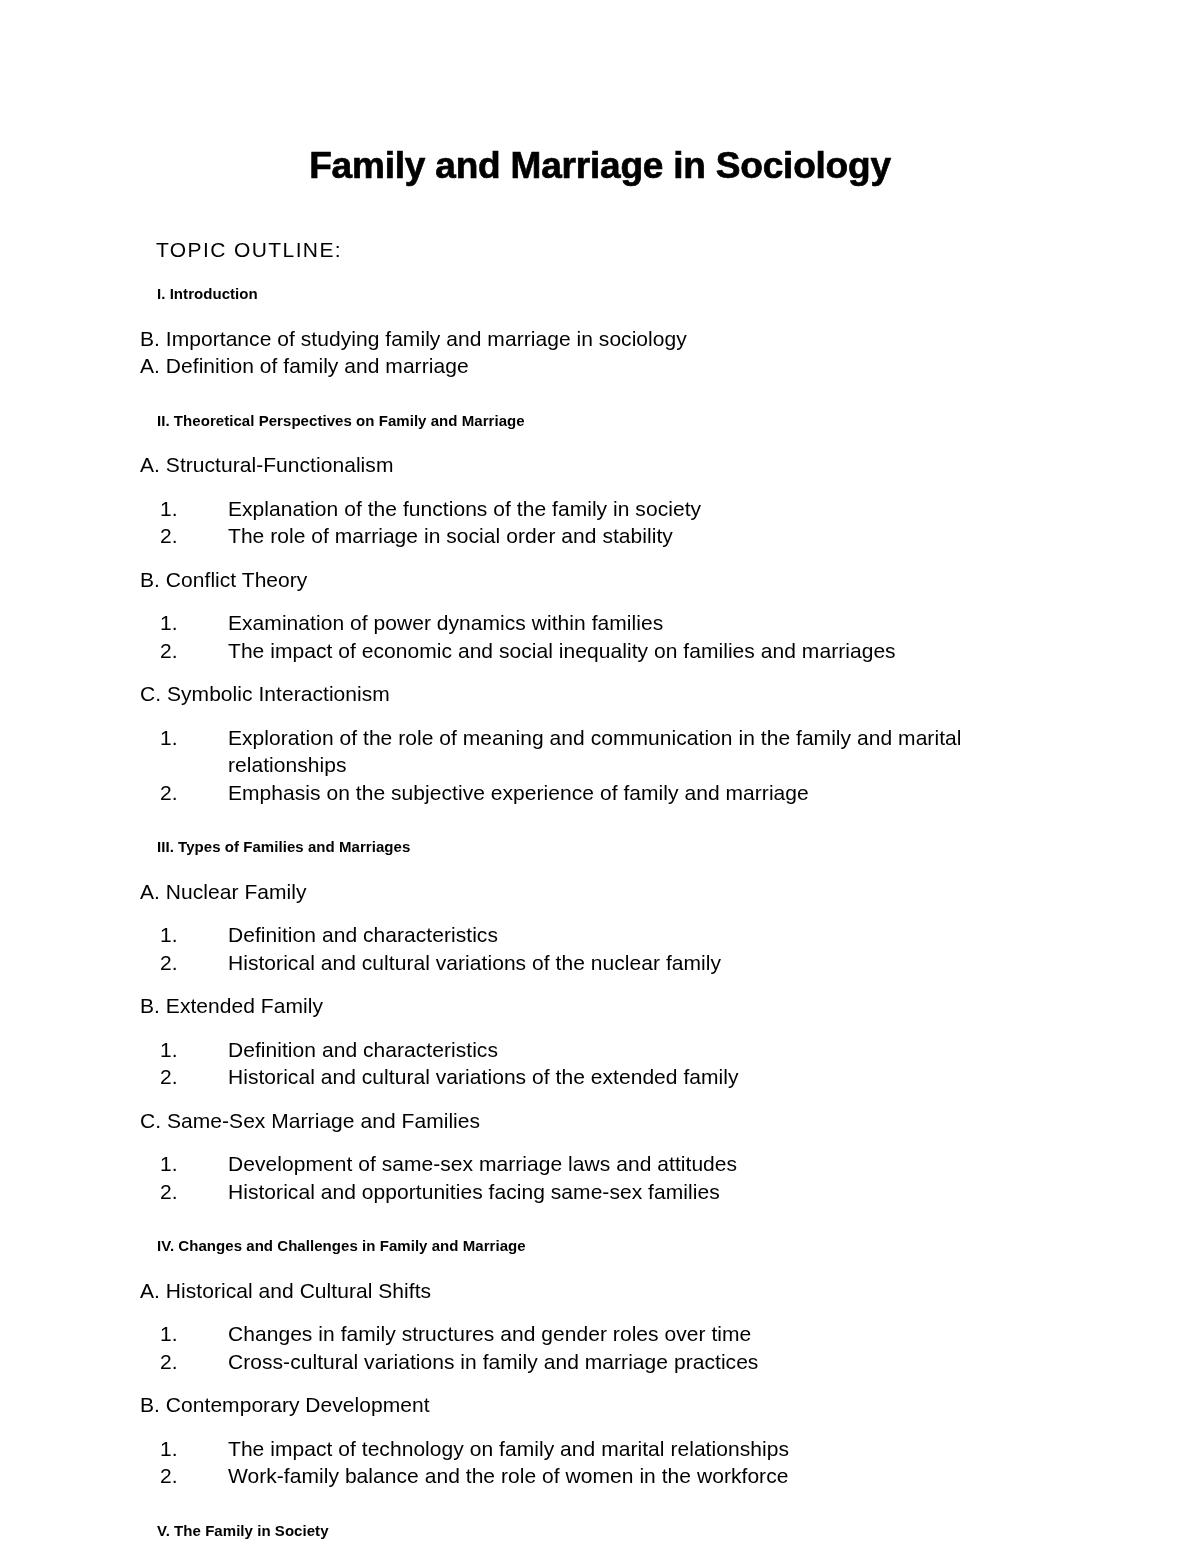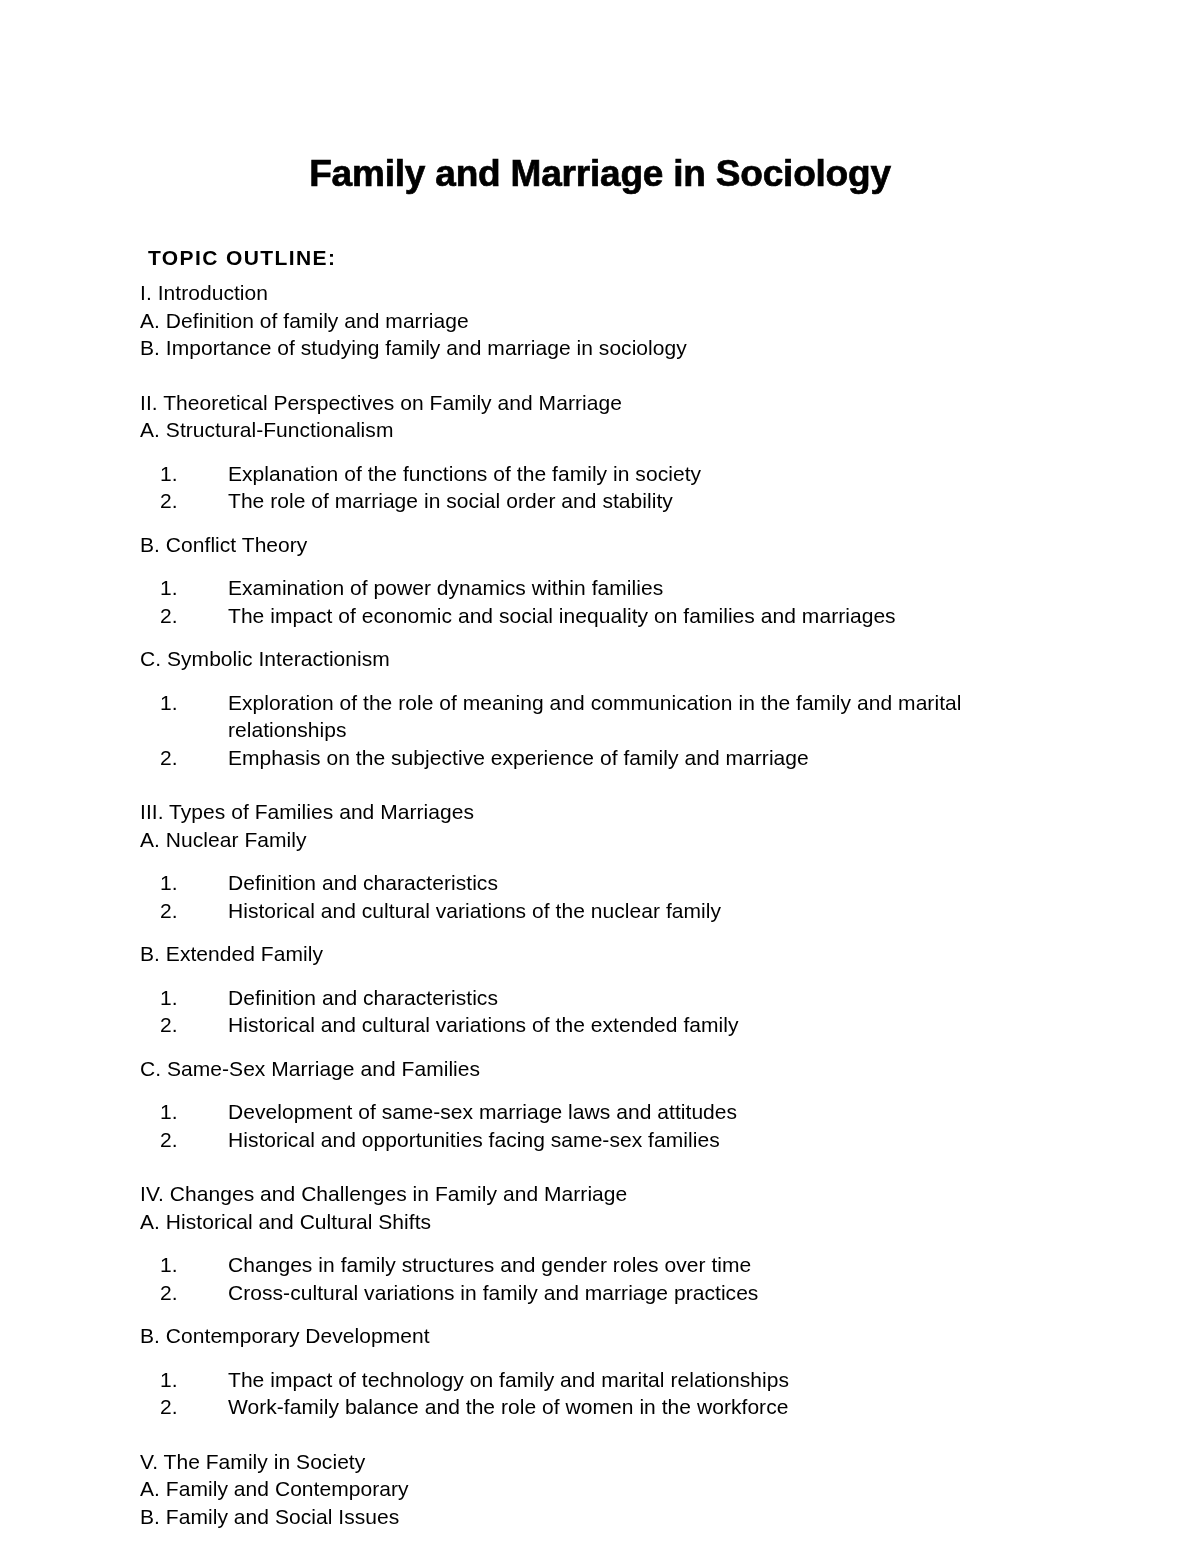--- a/index.html
+++ b/index.html
@@ -14,21 +14,21 @@
     font-family: "Liberation Sans", sans-serif;
     color: #000000;
     -webkit-font-smoothing: none;
   }
 
   .page {
     width: 1200px;
     height: 1553px;
     background: #ffffff;
     position: relative;
-    padding: 12px 140px 0 140px;
+    padding: 4px 140px 0 140px;
   }
 
   
   .doc-title {
     text-align: center;
     font-size: 37px;
     font-weight: 900;
     letter-spacing: -0.2px;
     line-height: 1.1;
     margin: 0;
@@ -37,38 +37,38 @@
     -webkit-text-stroke: 0.7px #000;
   }
 
   
   .outline {
     margin-top: 49px;
   }
 
   .outline-label {
     font-size: 21px;
-    font-weight: bold;
+    font-weight: normal;
     letter-spacing: 1.4px;
     line-height: 27.5px;
-    margin: 8px;
+    margin: 16px;
   }
 
   .section {
     margin: 0;
   }
   .section + .section {
     margin-top: 27px;
   }
 
   .section-heading {
-    font-size: 21px;
-    font-weight: normal;
+    font-size: 15px;
+    font-weight: bold;
     line-height: 27.5px;
-    margin: 0;
+    margin: 17px;
     letter-spacing: 0.05px;
   }
 
   .sub-item {
     font-size: 21px;
     font-weight: normal;
     line-height: 27.5px;
     margin: 0;
     letter-spacing: 0.05px;
   }
@@ -101,22 +101,22 @@
 
   <h1 class="doc-title">Family and Marriage in Sociology</h1>
 
   <div class="outline">
 
     <div class="outline-label">TOPIC OUTLINE:</div>
 
     <div id="sections-root">
         <div class="section">
           <div class="section-heading">I. Introduction</div>
+          <div class="sub-item">B. Importance of studying family and marriage in sociology</div>
           <div class="sub-item">A. Definition of family and marriage</div>
-          <div class="sub-item">B. Importance of studying family and marriage in sociology</div>
         </div>
         <div class="section">
           <div class="section-heading">II. Theoretical Perspectives on Family and Marriage</div>
           <div class="sub-item">A. Structural-Functionalism</div>
           <ul class="num-list">
             <li class="num-item"><span class="marker">1.</span><span>Explanation of the functions of the family in society</span></li>
             <li class="num-item"><span class="marker">2.</span><span>The role of marriage in social order and stability</span></li>
           </ul>
           <div class="sub-item">B. Conflict Theory</div>
           <ul class="num-list">

